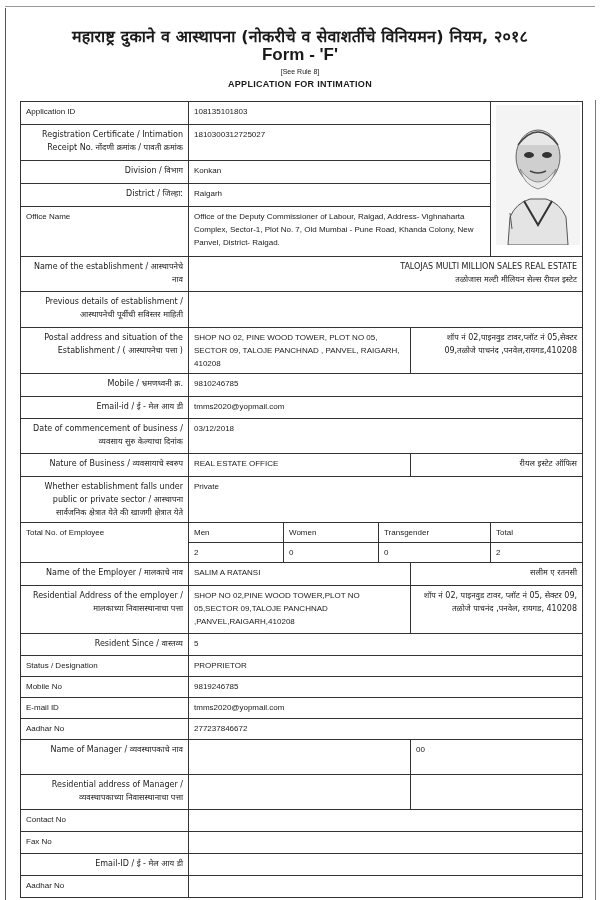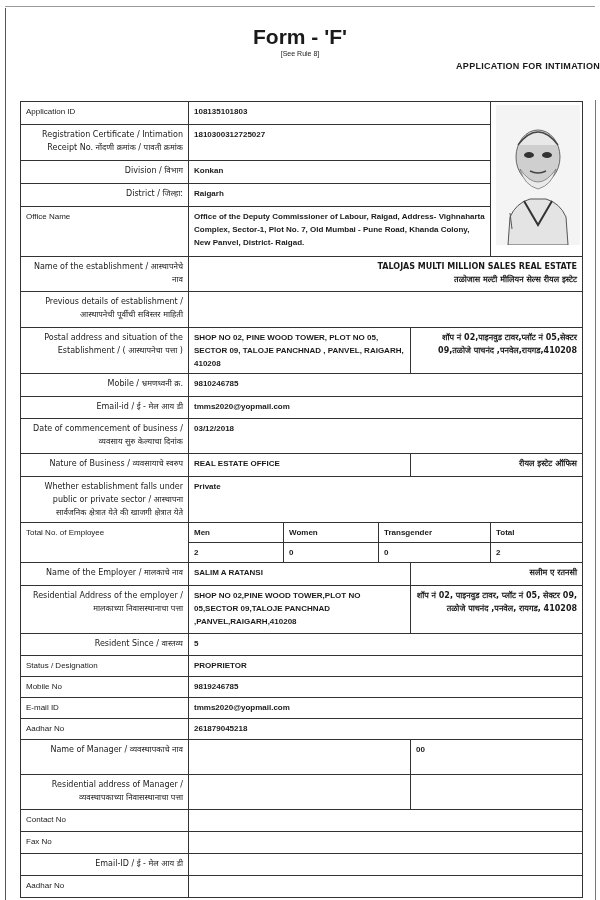--- a/index.html
+++ b/index.html
@@ -8,42 +8,43 @@
     background: #ffffff;
     font-family: "Liberation Sans", "DejaVu Sans", sans-serif;
     color: #1a1a1a;
     position: relative;
   }
   .page-border-left { position: absolute; left: 5px; top: 8px; width: 1px; height: 892px; background: #555; }
   .page-border-right { position: absolute; right: 4px; top: 100px; width: 1px; height: 800px; background: #777; }
   .top-rule { position: absolute; left: 5px; right: 5px; top: 6px; height: 1px; background: #999; }
   .header { position: absolute; left: 0; right: 0; top: 28px; text-align: center; }
   .title-mr { font-family: "DejaVu Sans", sans-serif; font-weight: bold; font-size: 16px; letter-spacing: 0.2px; line-height: 18px; }
-  .title-form { font-weight: bold; font-size: 21px; line-height: 17px; margin-top: 0px; }
+  .title-form { font-weight: bold; font-size: 17px; line-height: 17px; margin-top: 0px; }
   .title-rule { font-size: 7px; margin-top: 5px; }
-  .title-app { font-weight: bold; font-size: 9px; margin-top: 4px; letter-spacing: 0.3px; text-align: right; }
+  .title-app { font-weight: bold; font-size: 9px; margin-top: 4px; letter-spacing: 0.3px; }
 
   .form { position: absolute; left: 20px; top: 101px; width: 562px; }
   table.grid { border-collapse: collapse; width: 100%; table-layout: fixed; }
   table.grid td { border: 1px solid #333; font-size: 8px; padding: 3px 5px; vertical-align: top; line-height: 13px; }
   td.lbl { font-weight: normal; width: 158px; }
-  td.val { font-weight: bold; }
+  td.val { font-weight: normal; }
   td.photo-cell { width: 92px; text-align: center; vertical-align: middle; padding: 2px; }
   .photo { width: 84px; height: 140px; margin: 0 auto; position: relative; background: #f7f7f7; overflow: hidden; }
   .photo svg { display: block; }
   .dev { font-family: "DejaVu Sans", sans-serif; text-align: right; }
 </style>
 </head>
 <body>
 
 <div class="top-rule"></div>
 <div class="page-border-left"></div>
 <div class="page-border-right"></div>
 
 <div class="header">
+  <div class="title-mr">महाराष्ट्र दुकाने व आस्थापना (नोकरीचे व सेवाशर्तीचे विनियमन) नियम, २०१८</div>
   <div class="title-form">Form - 'F'</div>
   <div class="title-rule">[See Rule 8]</div>
   <div class="title-app">APPLICATION FOR INTIMATION</div>
 </div>
 
 <div class="form">
   <table class="grid">
     <colgroup>
       <col style="width:168px">
         <col style="width:95px">
@@ -181,21 +182,21 @@
       <td class="val" colspan="5">9819246785</td>
     </tr>
 
     <tr style="height:21px">
       <td class="lbl">E-mail ID</td>
       <td class="val" colspan="5">tmms2020@yopmail.com</td>
     </tr>
 
     <tr style="height:21px">
       <td class="lbl">Aadhar No</td>
-      <td class="val" colspan="5">261879045218</td>
+      <td class="val" colspan="5">277237846672</td>
     </tr>
 
     <tr style="height:35px">
       <td class="lbl dev">Name of Manager / व्यवस्थापकाचे नाव</td>
       <td class="val" colspan="3"></td>
       <td class="val" colspan="2">00</td>
     </tr>
 
     <tr style="height:35px">
       <td class="lbl dev">Residential address of Manager / व्यवस्थापकाच्या निवासस्थानाचा पत्ता</td>

